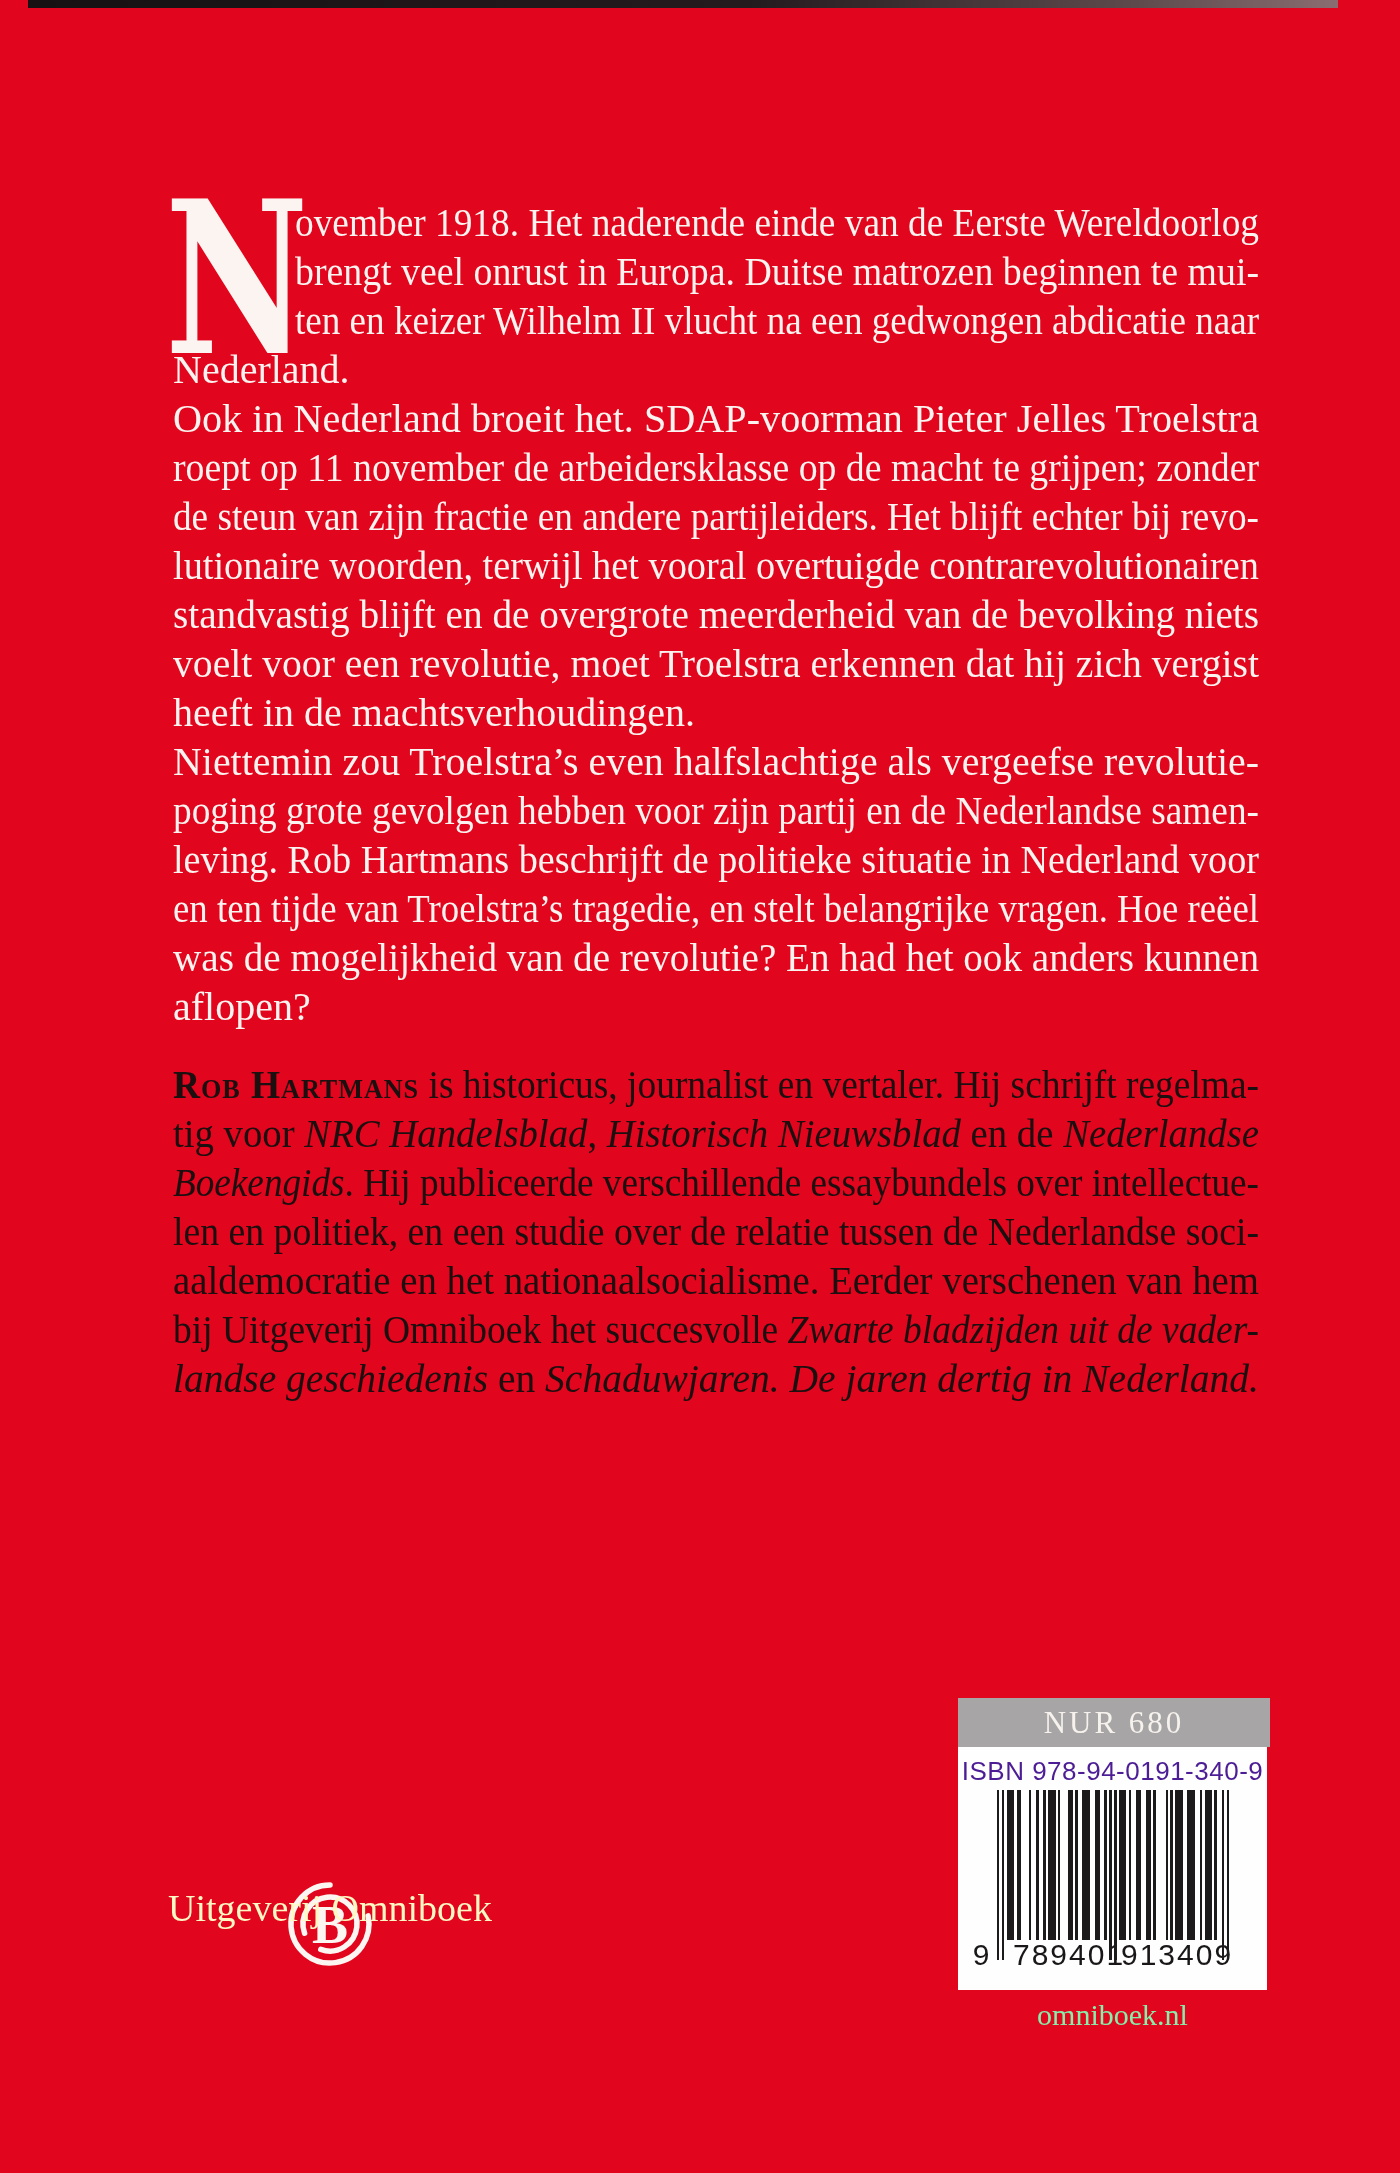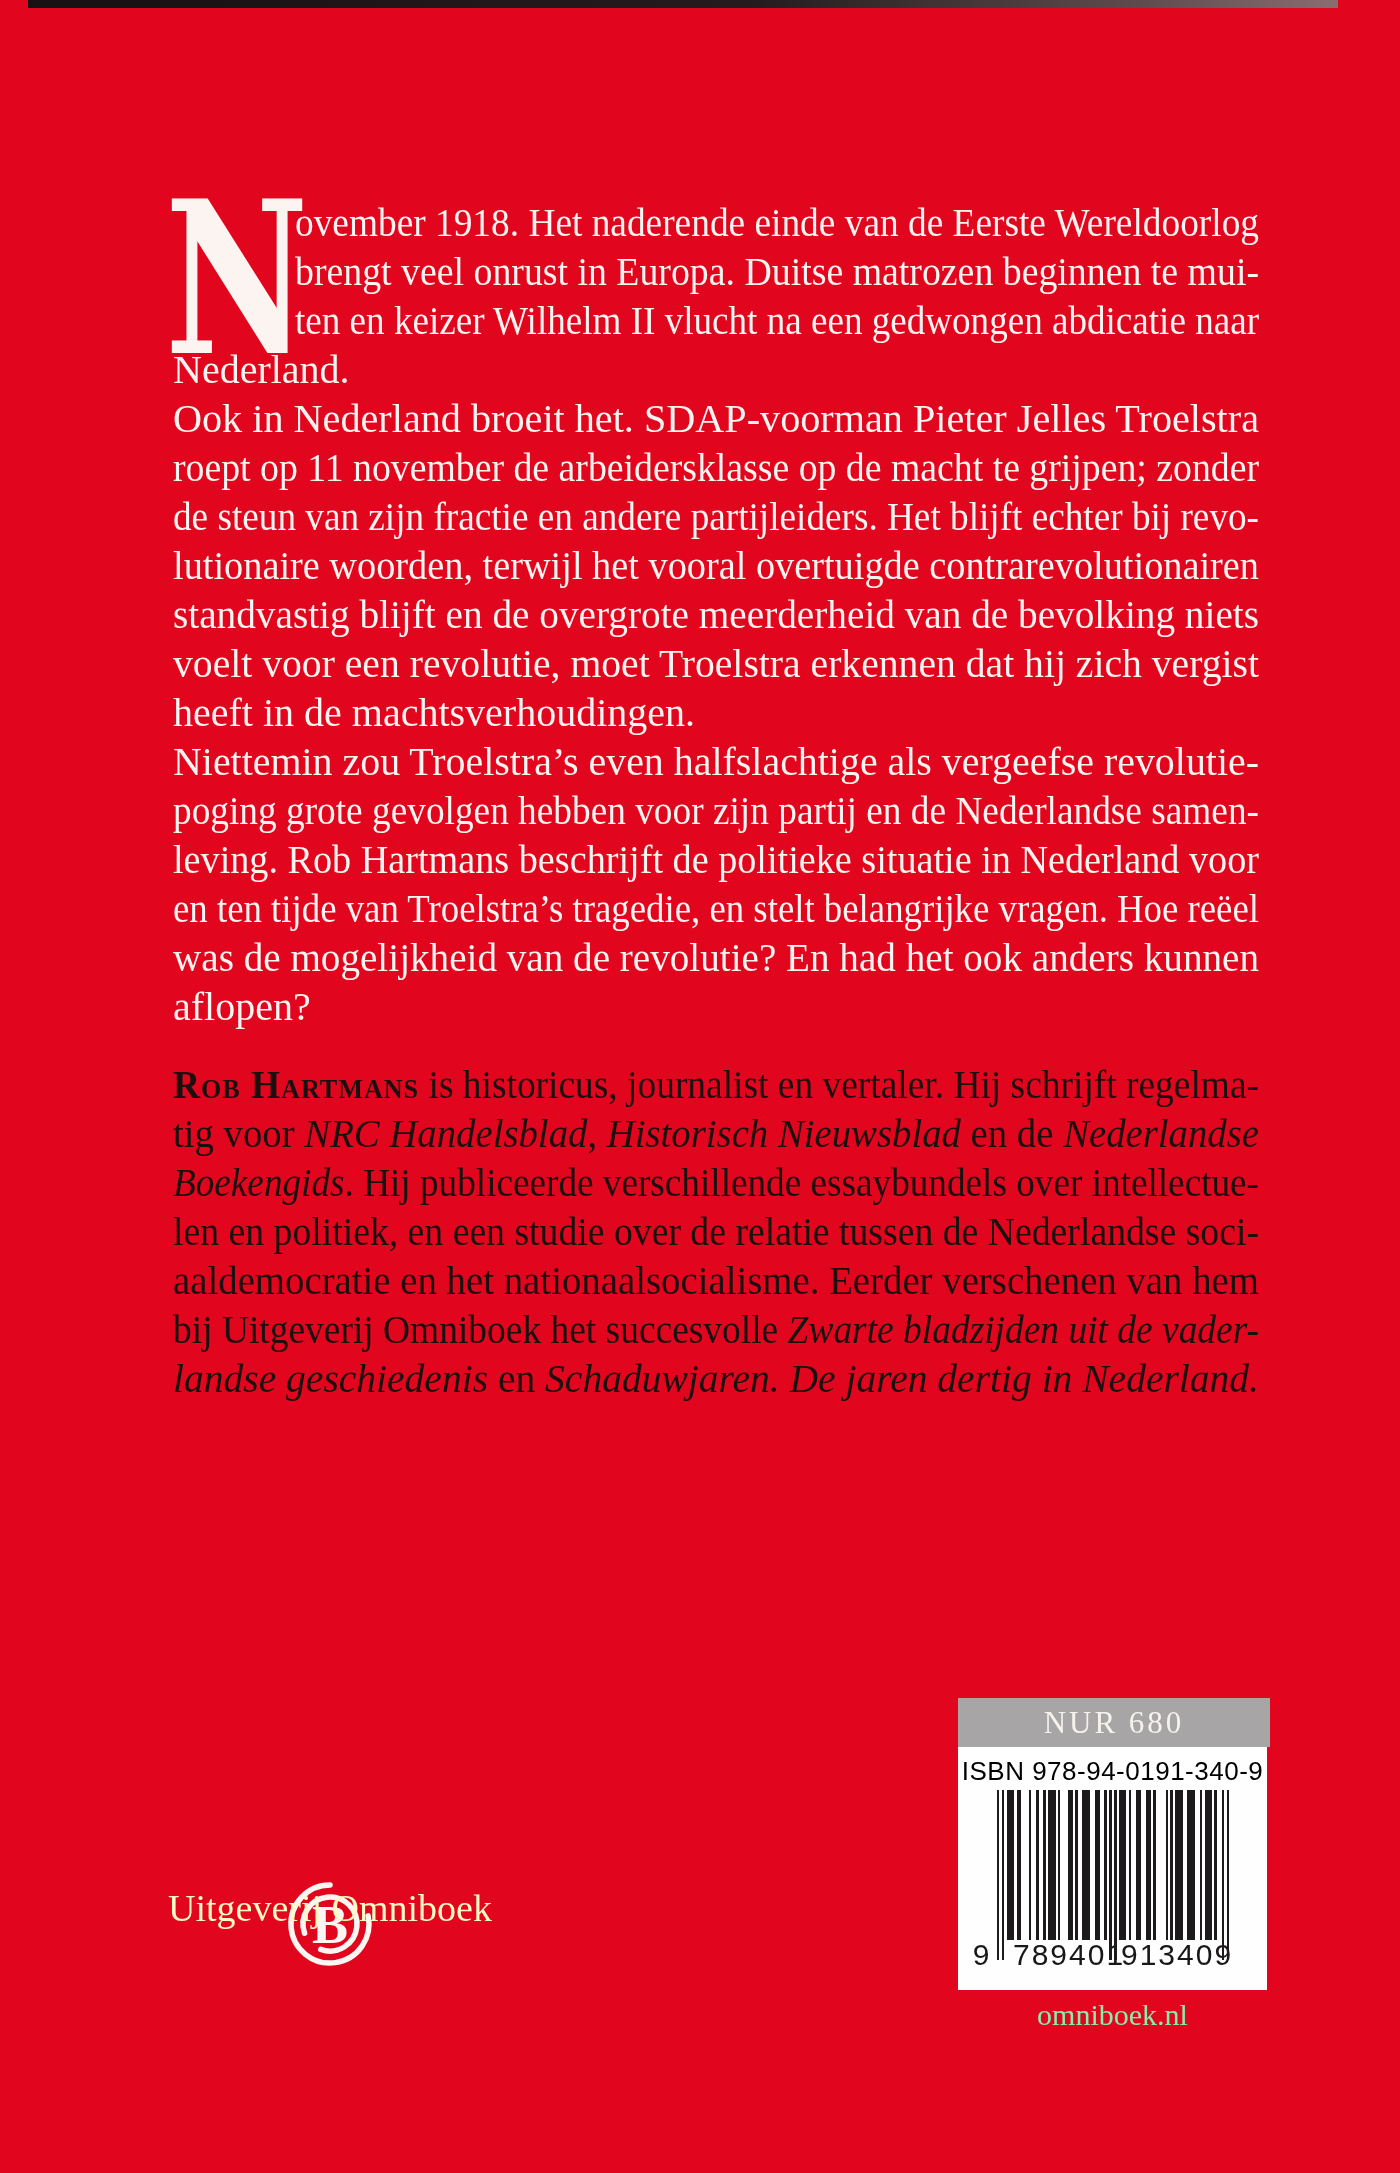--- a/index.html
+++ b/index.html
@@ -34,21 +34,21 @@
     background:#a8a5a6;text-align:center;
     font-variant:small-caps;letter-spacing:3px;
     font-size:31px;line-height:50px;color:#f6f2ee;
   }
   .isbn-box{
     position:absolute;left:958px;top:1747px;width:309px;height:243px;
     background:#fefefe;
   }
   .isbn-label{
     margin-top:9px;text-align:center;
-    font-family:"Liberation Sans",sans-serif;font-size:26px;color:#000000;
+    font-family:"Liberation Sans",sans-serif;font-size:26px;color:#4c1d95;
     letter-spacing:0.5px;
   }
   .barcode{position:absolute;left:39px;top:43px;width:232px;height:182px;}
   .barcode .bar{position:absolute;top:0;background:#1d1a1b;}
   .bc-digit{
     position:absolute;top:148px;height:34px;
     font-family:"Liberation Sans",sans-serif;font-size:30px;line-height:34px;color:#1a1718;
     text-align:center;letter-spacing:2px;
   }
   .bc-left{left:-26px;width:22px;}

